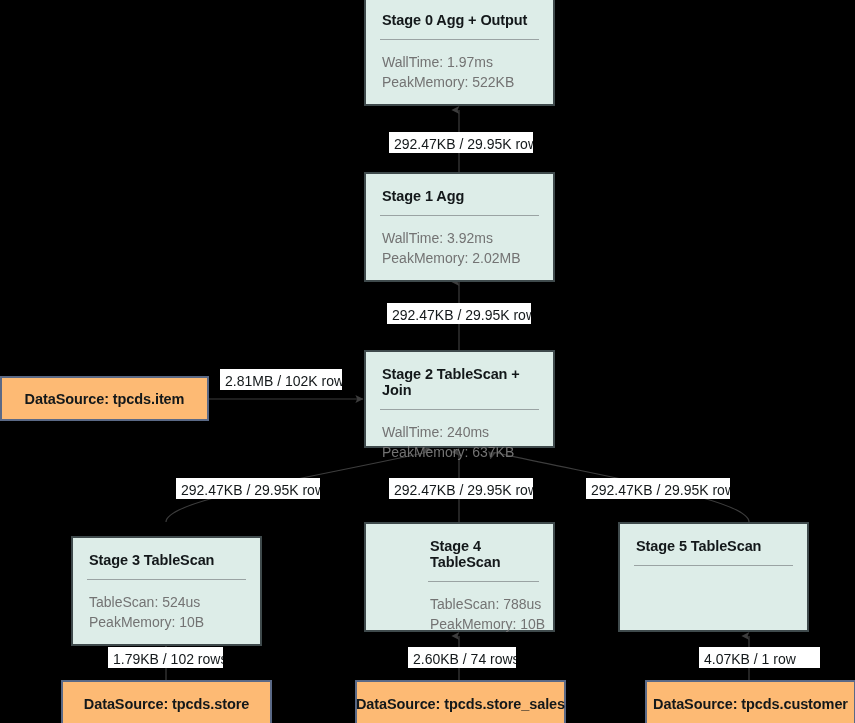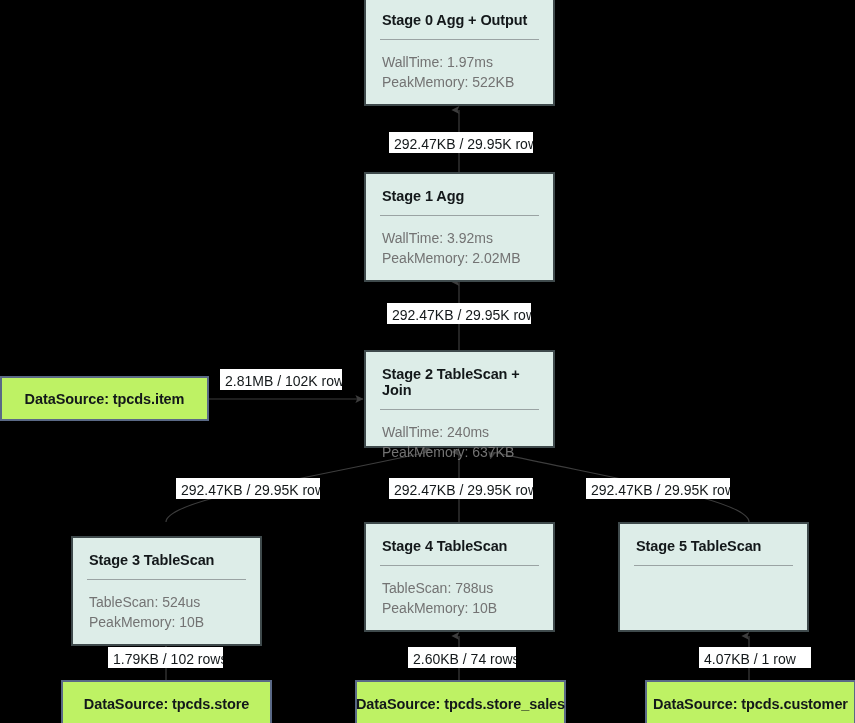--- a/index.html
+++ b/index.html
@@ -28,21 +28,21 @@
     box-sizing: border-box;
     border: 2px solid #4c5459;
     background: #ddeeea;
   }
   .node.stage {
     background: #ddede8;
     border: 2px solid #3f4a4c;
     padding: 0;
   }
   .node.datasource {
-    background: #bef264;
+    background: #fdba74;
     border: 2px solid #5a6986;
     display: flex;
     align-items: center;
     justify-content: center;
   }
   .stage-title {
     font-size: 14.5px;
     font-weight: bold;
     color: #13181a;
     padding: 14px 16px 0 16px;
@@ -145,21 +145,21 @@
 
   <div class="node stage" style="left:71px; top:536px; width:191px; height:110px;">
     <div class="stage-title">Stage 3 TableScan</div>
     <div class="stage-rule"></div>
     <div class="stage-body">
       <div class="stage-line">TableScan: 524us</div>
       <div class="stage-line">PeakMemory: 10B</div>
     </div>
   </div>
 
-  <div class="node stage" style="left:364px; top:522px; width:191px; height:110px;">
+  <div class="node stage" style="left:364px; top:522px; width:191px; height:110px;padding-left:48px;">
     <div class="stage-title">Stage 4 TableScan</div>
     <div class="stage-rule"></div>
     <div class="stage-body">
       <div class="stage-line">TableScan: 788us</div>
       <div class="stage-line">PeakMemory: 10B</div>
     </div>
   </div>
 
   <div class="node stage" style="left:618px; top:522px; width:191px; height:110px;">
     <div class="stage-title">Stage 5 TableScan</div>
@@ -191,15 +191,15 @@
   <div class="edge-label" style="left:176px; top:478px; width:144px;">292.47KB / 29.95K rows</div>
 
   <div class="edge-label" style="left:389px; top:478px; width:144px;">292.47KB / 29.95K rows</div>
 
   <div class="edge-label" style="left:586px; top:478px; width:144px;">292.47KB / 29.95K rows</div>
 
   <div class="edge-label" style="left:108px; top:647px; width:115px;">1.79KB / 102 rows</div>
 
   <div class="edge-label" style="left:408px; top:647px; width:108px;">2.60KB / 74 rows</div>
 
-  <div class="edge-label" style="left:699px; top:647px; width:112px;">4.07KB / 1 row</div>
+  <div class="edge-label" style="left:699px; top:647px; width:121px;">4.07KB / 1 row</div>
 
 </div>
 
 </body></html>

